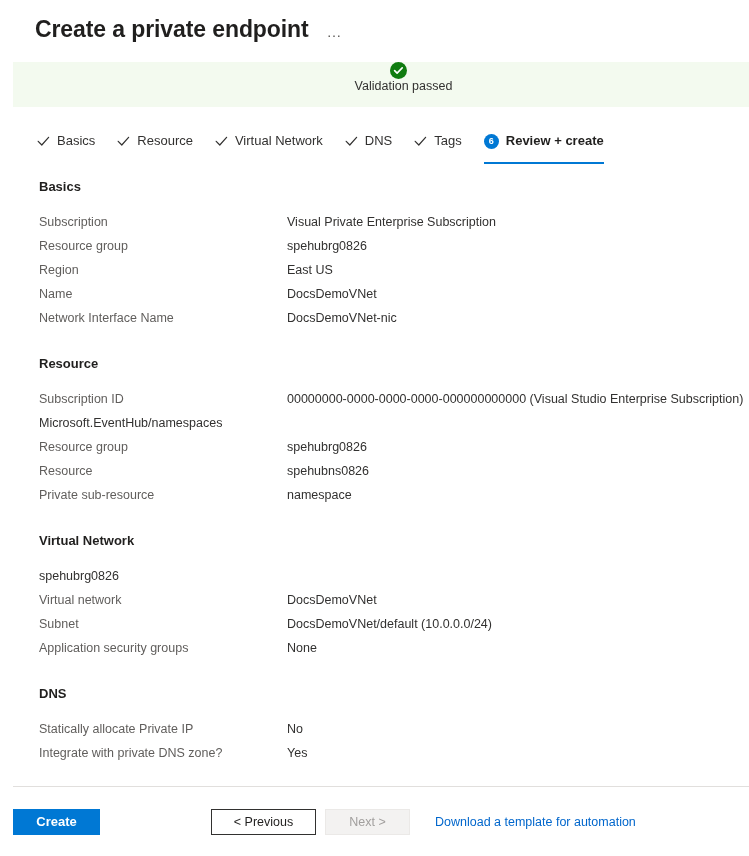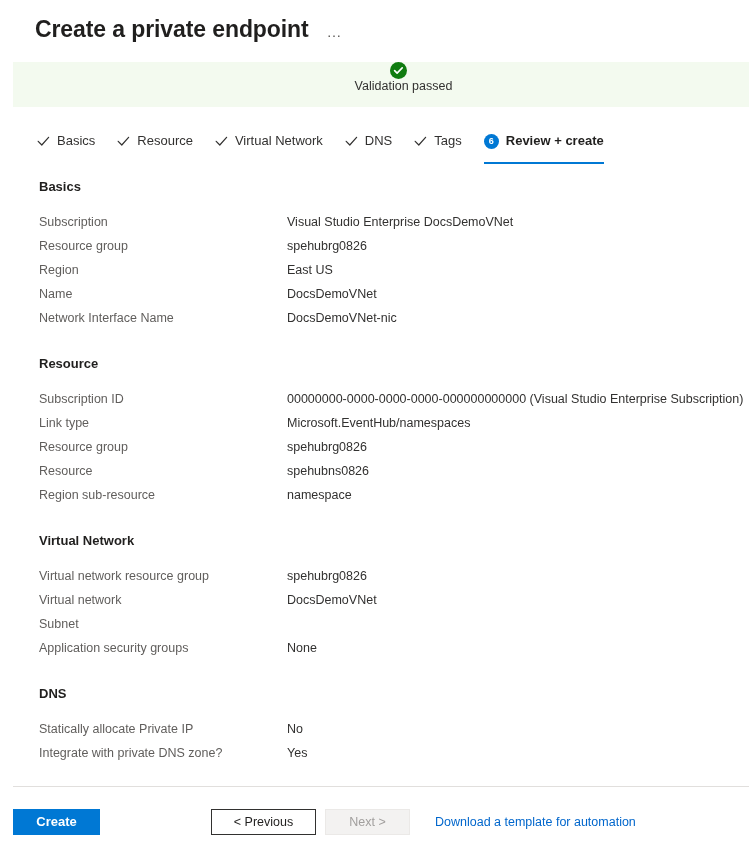--- a/index.html
+++ b/index.html
@@ -173,21 +173,21 @@
       <span class="tab-label">Review + create</span>
     </div>
   </div>
 
   <div class="content">
 
     <div class="section">
       <div class="section-title">Basics</div>
       <div class="row">
         <div class="row-label">Subscription</div>
-        <div class="row-value">Visual Studio Enterprise DocsDemoVNet</div>
+        <div class="row-value">Visual Private Enterprise Subscription</div>
       </div>
       <div class="row">
         <div class="row-label">Resource group</div>
         <div class="row-value">spehubrg0826</div>
       </div>
       <div class="row">
         <div class="row-label">Region</div>
         <div class="row-value">East US</div>
       </div>
       <div class="row">
@@ -200,49 +200,48 @@
       </div>
     </div>
 
     <div class="section">
       <div class="section-title">Resource</div>
       <div class="row">
         <div class="row-label">Subscription ID</div>
         <div class="row-value">00000000-0000-0000-0000-000000000000 (Visual Studio Enterprise Subscription)</div>
       </div>
       <div class="row">
-        <div class="row-label">Link type</div>
         <div class="row-value">Microsoft.EventHub/namespaces</div>
       </div>
       <div class="row">
         <div class="row-label">Resource group</div>
         <div class="row-value">spehubrg0826</div>
       </div>
       <div class="row">
         <div class="row-label">Resource</div>
         <div class="row-value">spehubns0826</div>
       </div>
       <div class="row">
-        <div class="row-label">Region sub-resource</div>
+        <div class="row-label">Private sub-resource</div>
         <div class="row-value">namespace</div>
       </div>
     </div>
 
     <div class="section">
       <div class="section-title">Virtual Network</div>
       <div class="row">
-        <div class="row-label">Virtual network resource group</div>
         <div class="row-value">spehubrg0826</div>
       </div>
       <div class="row">
         <div class="row-label">Virtual network</div>
         <div class="row-value">DocsDemoVNet</div>
       </div>
       <div class="row">
         <div class="row-label">Subnet</div>
+        <div class="row-value">DocsDemoVNet/default (10.0.0.0/24)</div>
       </div>
       <div class="row">
         <div class="row-label">Application security groups</div>
         <div class="row-value">None</div>
       </div>
     </div>
 
     <div class="section">
       <div class="section-title">DNS</div>
       <div class="row">

